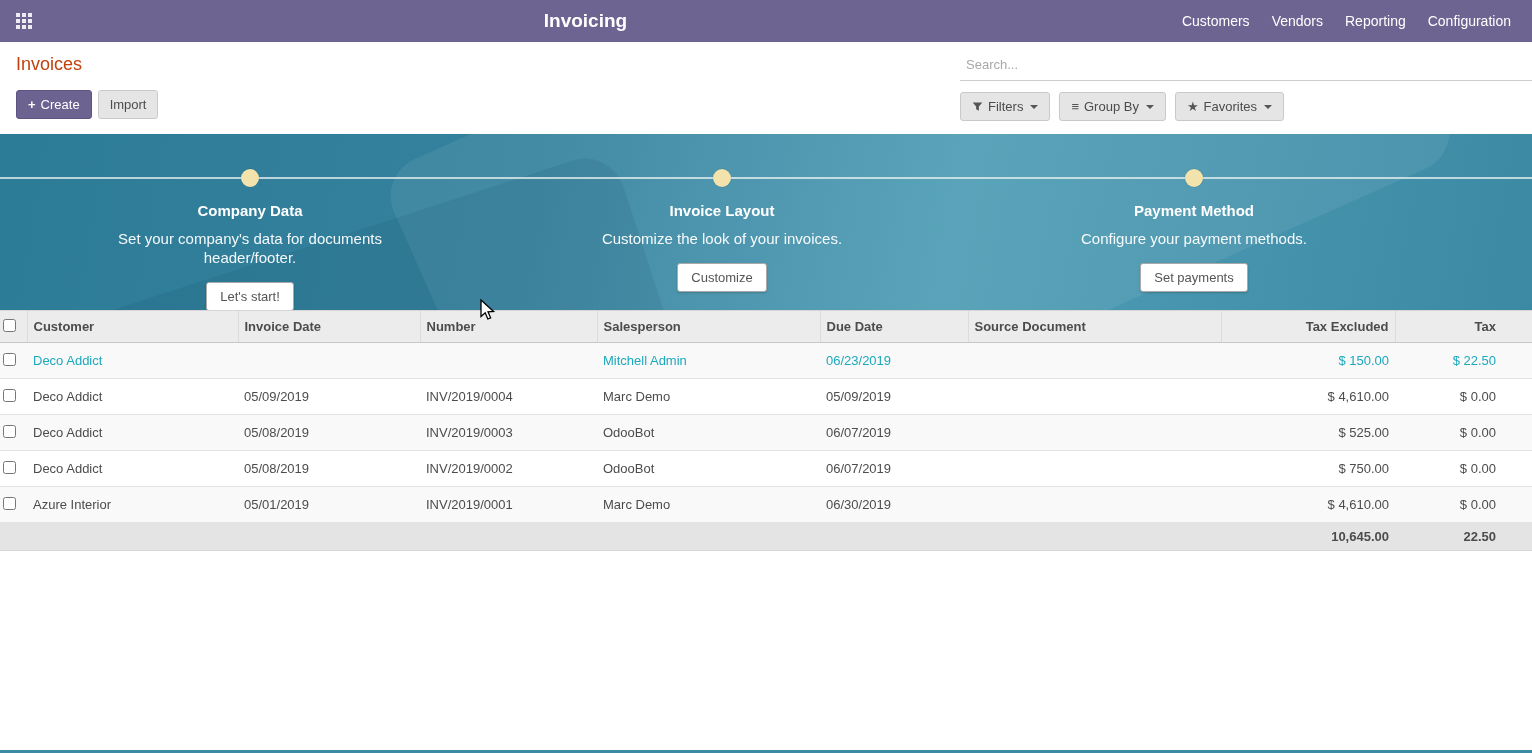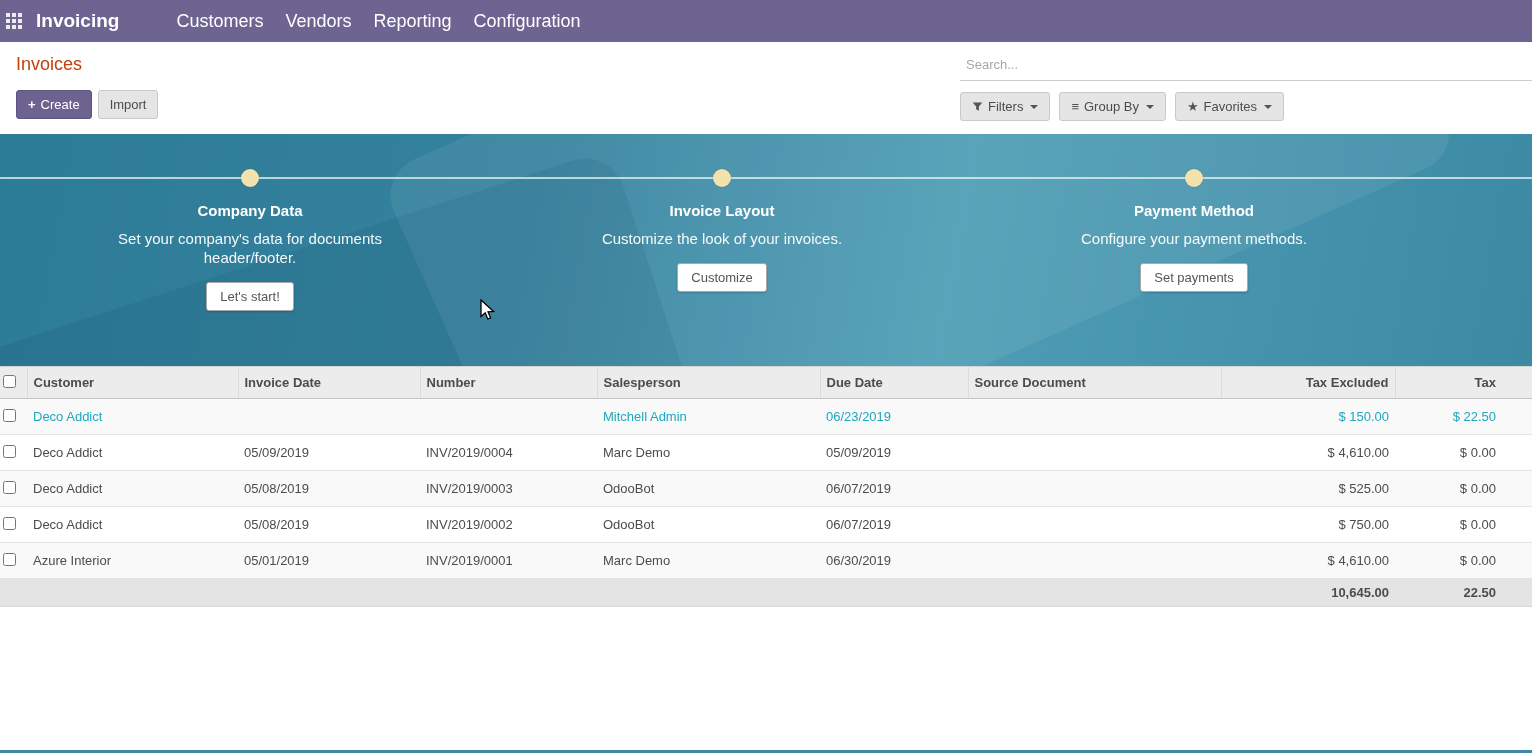--- a/index.html
+++ b/index.html
@@ -6,30 +6,30 @@
   html,body { width:1532px; height:753px; }
   body {
     font-family:"Liberation Sans", sans-serif;
     background:#fff; color:#4c4c4c;
     position:relative; overflow:hidden;
   }
 
   
   .navbar {
     height:42px; background:var(--navbar-bg,#6e6492);
-    display:flex; align-items:center; color:#fff; padding:0 0;
+    display:flex; align-items:center; color:#fff; padding:0 10px;justify-content:space-between;
   }
   .apps-icon {
     width:16px; height:16px; display:grid;
     grid-template-columns:repeat(3,4px); grid-template-rows:repeat(3,4px);
     gap:2px; margin:0 14px 0 6px; cursor:pointer;
   }
   .apps-icon i { background:rgba(255,255,255,.88); display:block; }
   .app-title { font-size:19px; font-weight:bold; margin-right:46px; cursor:pointer; }
-  .nav-menu { display:flex; font-size:18px; }
+  .nav-menu { display:flex; font-size:14px; }
   .nav-menu span { padding:0 11px; line-height:42px; cursor:pointer; color:#fff; }
 
   
   .control-panel { display:flex; justify-content:space-between; padding:10px 0 13px 16px; }
   .breadcrumb { font-size:18px; color:#c2410c; margin:2px 0 15px; }
   .cp-buttons { display:flex; gap:6px; }
   .btn {
     font-size:13px; padding:5px 11px; border:1px solid #c9c9c9;
     background:#e5e5e5; color:#4c4c4c; border-radius:3px; cursor:pointer;
     font-family:inherit; line-height:17px; display:inline-flex; align-items:center;
@@ -46,21 +46,21 @@
   .filter-buttons { display:flex; gap:9px; }
   .filter-buttons .btn .ficon { margin-right:5px; color:#555; display:inline-flex; align-items:center; }
   .caret {
     display:inline-block; width:0; height:0;
     border-left:4px solid transparent; border-right:4px solid transparent;
     border-top:4px solid #555; margin-left:7px;
   }
 
   
   .banner {
-    position:relative; height:232px; overflow:hidden;
+    position:relative; height:176px; overflow:hidden;
     background:linear-gradient(100deg,#2c7b97 0%, var(--banner-teal,#35829e) 35%, #4e9db5 62%, #3c89a4 100%);
   }
   .banner::before {
     content:""; position:absolute; width:1000px; height:420px;
     background:rgba(255,255,255,0.07); transform:rotate(-24deg);
     left:420px; top:-180px; border-radius:40px;
   }
   .banner::after {
     content:""; position:absolute; width:800px; height:320px;
     background:rgba(0,40,60,0.08); transform:rotate(-18deg);

